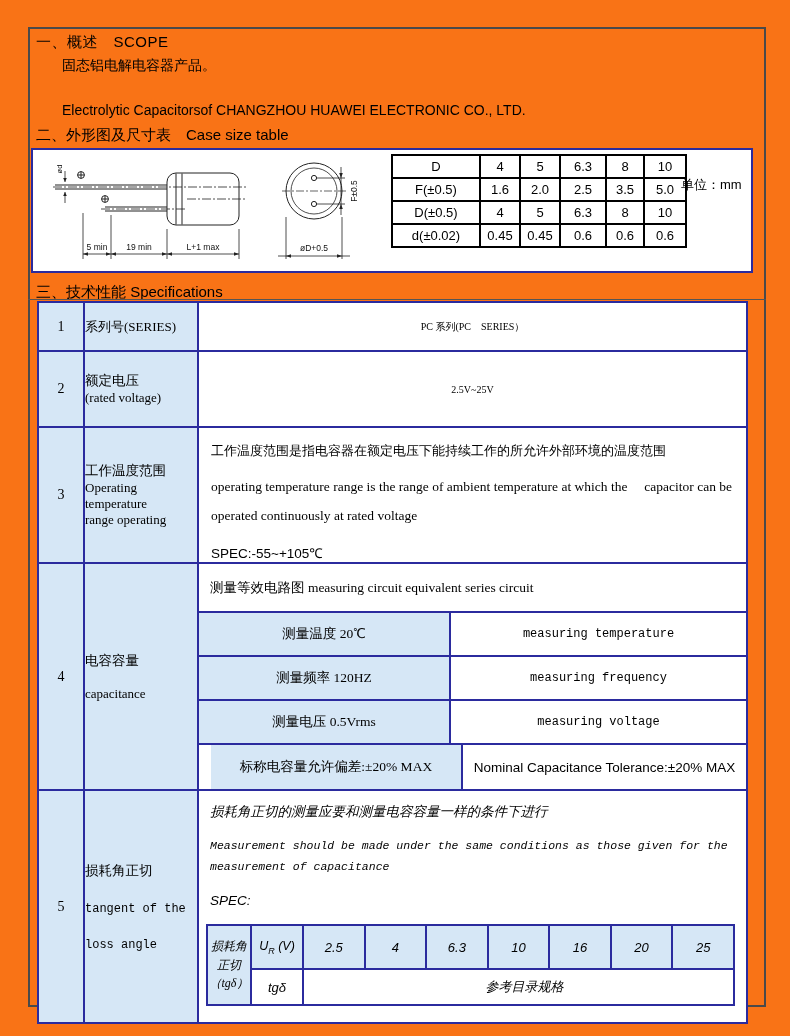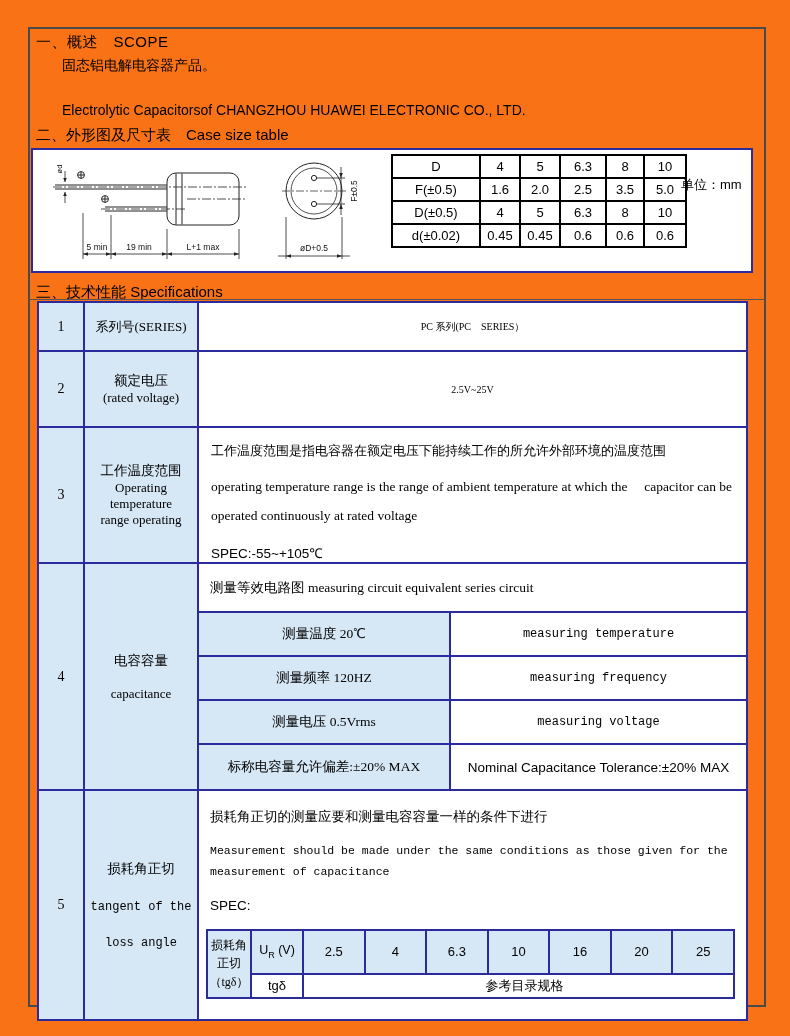--- a/index.html
+++ b/index.html
@@ -30,54 +30,54 @@
   .unit-label{position:absolute;left:648px;top:26px;font-size:13px;}
 
   
   .s3-heading{position:absolute;left:36px;top:283px;font-size:15px;}
   .s3-rule{position:absolute;left:28px;top:299px;width:738px;height:1px;background:#555;}
 
   table.spec{position:absolute;left:37px;top:301px;width:711px;border-collapse:collapse;table-layout:fixed;}
   table.spec>tbody>tr>td{border:2px solid var(--navy);vertical-align:middle;}
   td.cell-num{background:var(--lb);text-align:center;font-family:"Liberation Serif",serif;font-size:14px;}
   td.cell-label{background:var(--lb);}
-  .label-stack{height:100%;display:flex;flex-direction:column;justify-content:space-evenly;align-items:center;text-align:center;}
+  .label-stack{height:100%;display:flex;flex-direction:column;justify-content:space-evenly;align-items:flex-start;text-align:center;}
   .lab-cn{font-family:"Liberation Serif",serif;font-size:13.5px;}
   .lab-serif{font-family:"Liberation Serif",serif;font-size:13px;}
   .lab-mono{font-family:"Liberation Mono",monospace;font-size:12px;}
   td.cell-content{background:#fff;padding:0;vertical-align:top;}
   .center-serif{display:flex;align-items:center;justify-content:center;height:100%;font-family:"Liberation Serif",serif;font-size:10px;}
   .blue{background:var(--lb);}
 
   
   .r3-content{padding:8px 12px 0 12px;}
   .r3-cn{font-family:"Liberation Serif",serif;font-size:13px;margin-top:6px;}
   .r3-en{font-family:"Liberation Serif",serif;font-size:13.5px;line-height:29px;margin-top:12px;white-space:pre-wrap;}
   .r3-spec{font-family:"Liberation Sans",sans-serif;font-size:13.5px;margin-top:14px;}
 
   
   .circuit-strip{height:49px;display:flex;align-items:center;padding:0 11px;border-bottom:2px solid var(--navy);font-family:"Liberation Serif",serif;font-size:13.5px;background:#fff;}
   .cond-row{display:flex;height:44px;border-bottom:2px solid var(--navy);}
-  .cond-row:last-child{border-bottom:none;}
+  .cond-row:last-child{border-bottom:none;padding-left:12px;}
   .cond-cn{width:252px;flex:0 0 252px;background:var(--lb);border-right:2px solid var(--navy);display:flex;align-items:center;justify-content:center;font-family:"Liberation Serif",serif;font-size:13.5px;}
   .cond-en{flex:1;display:flex;align-items:center;justify-content:center;background:#fff;}
   .en-mono{font-family:"Liberation Mono",monospace;font-size:12px;}
   .en-sans{font-family:"Liberation Sans",sans-serif;font-size:13.5px;}
 
   
-  .r5-content{padding:6px 11px 16px 11px;}
+  .r5-content{padding:6px 11px 16px 11px;font-style:italic;}
   .r5-cn{font-family:"Liberation Serif",serif;font-size:13.5px;margin-top:6px;}
   .r5-en{font-family:"Liberation Mono",monospace;font-size:11.5px;line-height:21px;margin-top:14px;}
   .r5-spec{font-family:"Liberation Sans",sans-serif;font-size:13.5px;margin-top:16px;}
   table.tg{border-collapse:collapse;table-layout:fixed;width:529px;margin:16px 0 0 -4px;}
   table.tg td{border:2px solid var(--navy);text-align:center;}
   td.tg-corner{width:44px;background:var(--lb);font-family:"Liberation Serif",serif;font-size:12px;line-height:1.55;}
   td.tg-ur{width:52px;background:var(--lb);font-family:"Liberation Sans",sans-serif;font-size:12.5px;height:44px;}
   td.tg-v{background:var(--lb);font-family:"Liberation Sans",sans-serif;font-size:13px;height:44px;}
-  td.tg-tg{background:#fff;font-family:"Liberation Sans",sans-serif;font-size:13px;height:24px;}
+  td.tg-tg{background:#fff;font-family:"Liberation Sans",sans-serif;font-size:13px;height:36px;}
   td.tg-val{background:#fff;font-family:"Liberation Serif",serif;font-size:13px;text-align:left;padding-left:12px;}
   sub{font-size:9px;}
 </style>
 </head>
 <body>
 
 <div class="page">
   <div class="page-frame"></div>
 
   <div class="s1-heading">一、概述　SCOPE</div>

